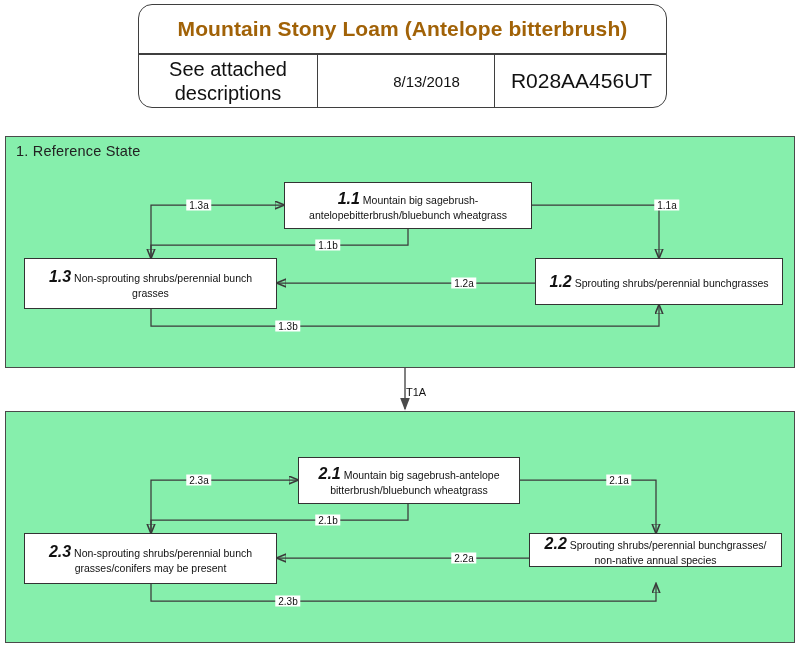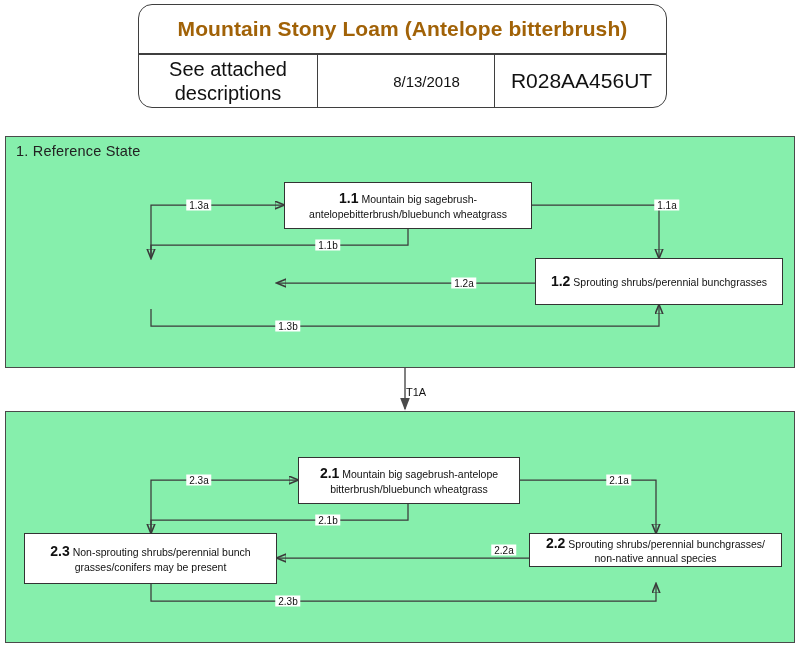--- a/index.html
+++ b/index.html
@@ -50,21 +50,21 @@
     position:absolute;left:10px;top:6px;font-size:14.5px;color:#222;letter-spacing:.2px;
     white-space:nowrap;
   }
 
   
   .node{
     position:absolute;border:1.4px solid #333;background:#fff;box-sizing:border-box;
     display:flex;align-items:center;justify-content:center;text-align:center;
     font-size:10.5px;line-height:1.32;color:#111;padding:2px 7px;
   }
-  .node b{font-weight:bold;font-size:14px;}
+  .node b{font-weight:bold;font-size:16px;font-style:italic;}
 
   
   #node-1-1{left:278px;top:45px;width:248px;height:47px;}
   #node-1-3{left:18px;top:121px;width:253px;height:51px;}
   #node-1-2{left:529px;top:121px;width:248px;height:47px;}
   
   #node-2-1{left:292px;top:45px;width:222px;height:47px;}
   #node-2-3{left:18px;top:121px;width:253px;height:51px;}
   #node-2-2{left:523px;top:121px;width:253px;height:34px;}
 
@@ -116,20 +116,23 @@
       <polyline points="529,146 271,146" marker-end="url(#ah1)"></polyline>
 
       <polyline points="145,121 145,68 278,68" marker-end="url(#ah1)"></polyline>
 
       <polyline points="145,172 145,189 653,189 653,168" marker-end="url(#ah1)"></polyline>
     </svg>
 
     <div class="node" id="node-1-1">
       <span><b>1.1</b> <span>Mountain big sagebrush-antelopebitterbrush/bluebunch wheatgrass</span></span>
     </div>
+    <div class="node" id="node-1-3">
+      <span><b>1.3</b> <span>Non-sprouting shrubs/perennial bunch grasses</span></span>
+    </div>
     <div class="node" id="node-1-2">
       <span><b>1.2</b> <span>Sprouting shrubs/perennial bunchgrasses</span></span>
     </div>
 
     <div class="wire-label" style="left:193px;top:68px;">1.3a</div>
     <div class="wire-label" style="left:613px;top:68px;margin-left:48px;">1.1a</div>
     <div class="wire-label" style="left:322px;top:108px;">1.1b</div>
     <div class="wire-label" style="left:458px;top:146px;">1.2a</div>
     <div class="wire-label" style="left:282px;top:189px;">1.3b</div>
   </div>
@@ -170,17 +173,17 @@
     <div class="node" id="node-2-3">
       <span><b>2.3</b> <span>Non-sprouting shrubs/perennial bunch grasses/conifers may be present</span></span>
     </div>
     <div class="node" id="node-2-2">
       <span><b>2.2</b> <span>Sprouting shrubs/perennial bunchgrasses/ non-native annual species</span></span>
     </div>
 
     <div class="wire-label" style="left:193px;top:68px;">2.3a</div>
     <div class="wire-label" style="left:613px;top:68px;">2.1a</div>
     <div class="wire-label" style="left:322px;top:108px;">2.1b</div>
-    <div class="wire-label" style="left:458px;top:138px;margin-left:40px;">2.2a</div>
+    <div class="wire-label" style="left:458px;top:146px;">2.2a</div>
     <div class="wire-label" style="left:282px;top:189px;">2.3b</div>
   </div>
 
 </div>
 
 </body></html>

